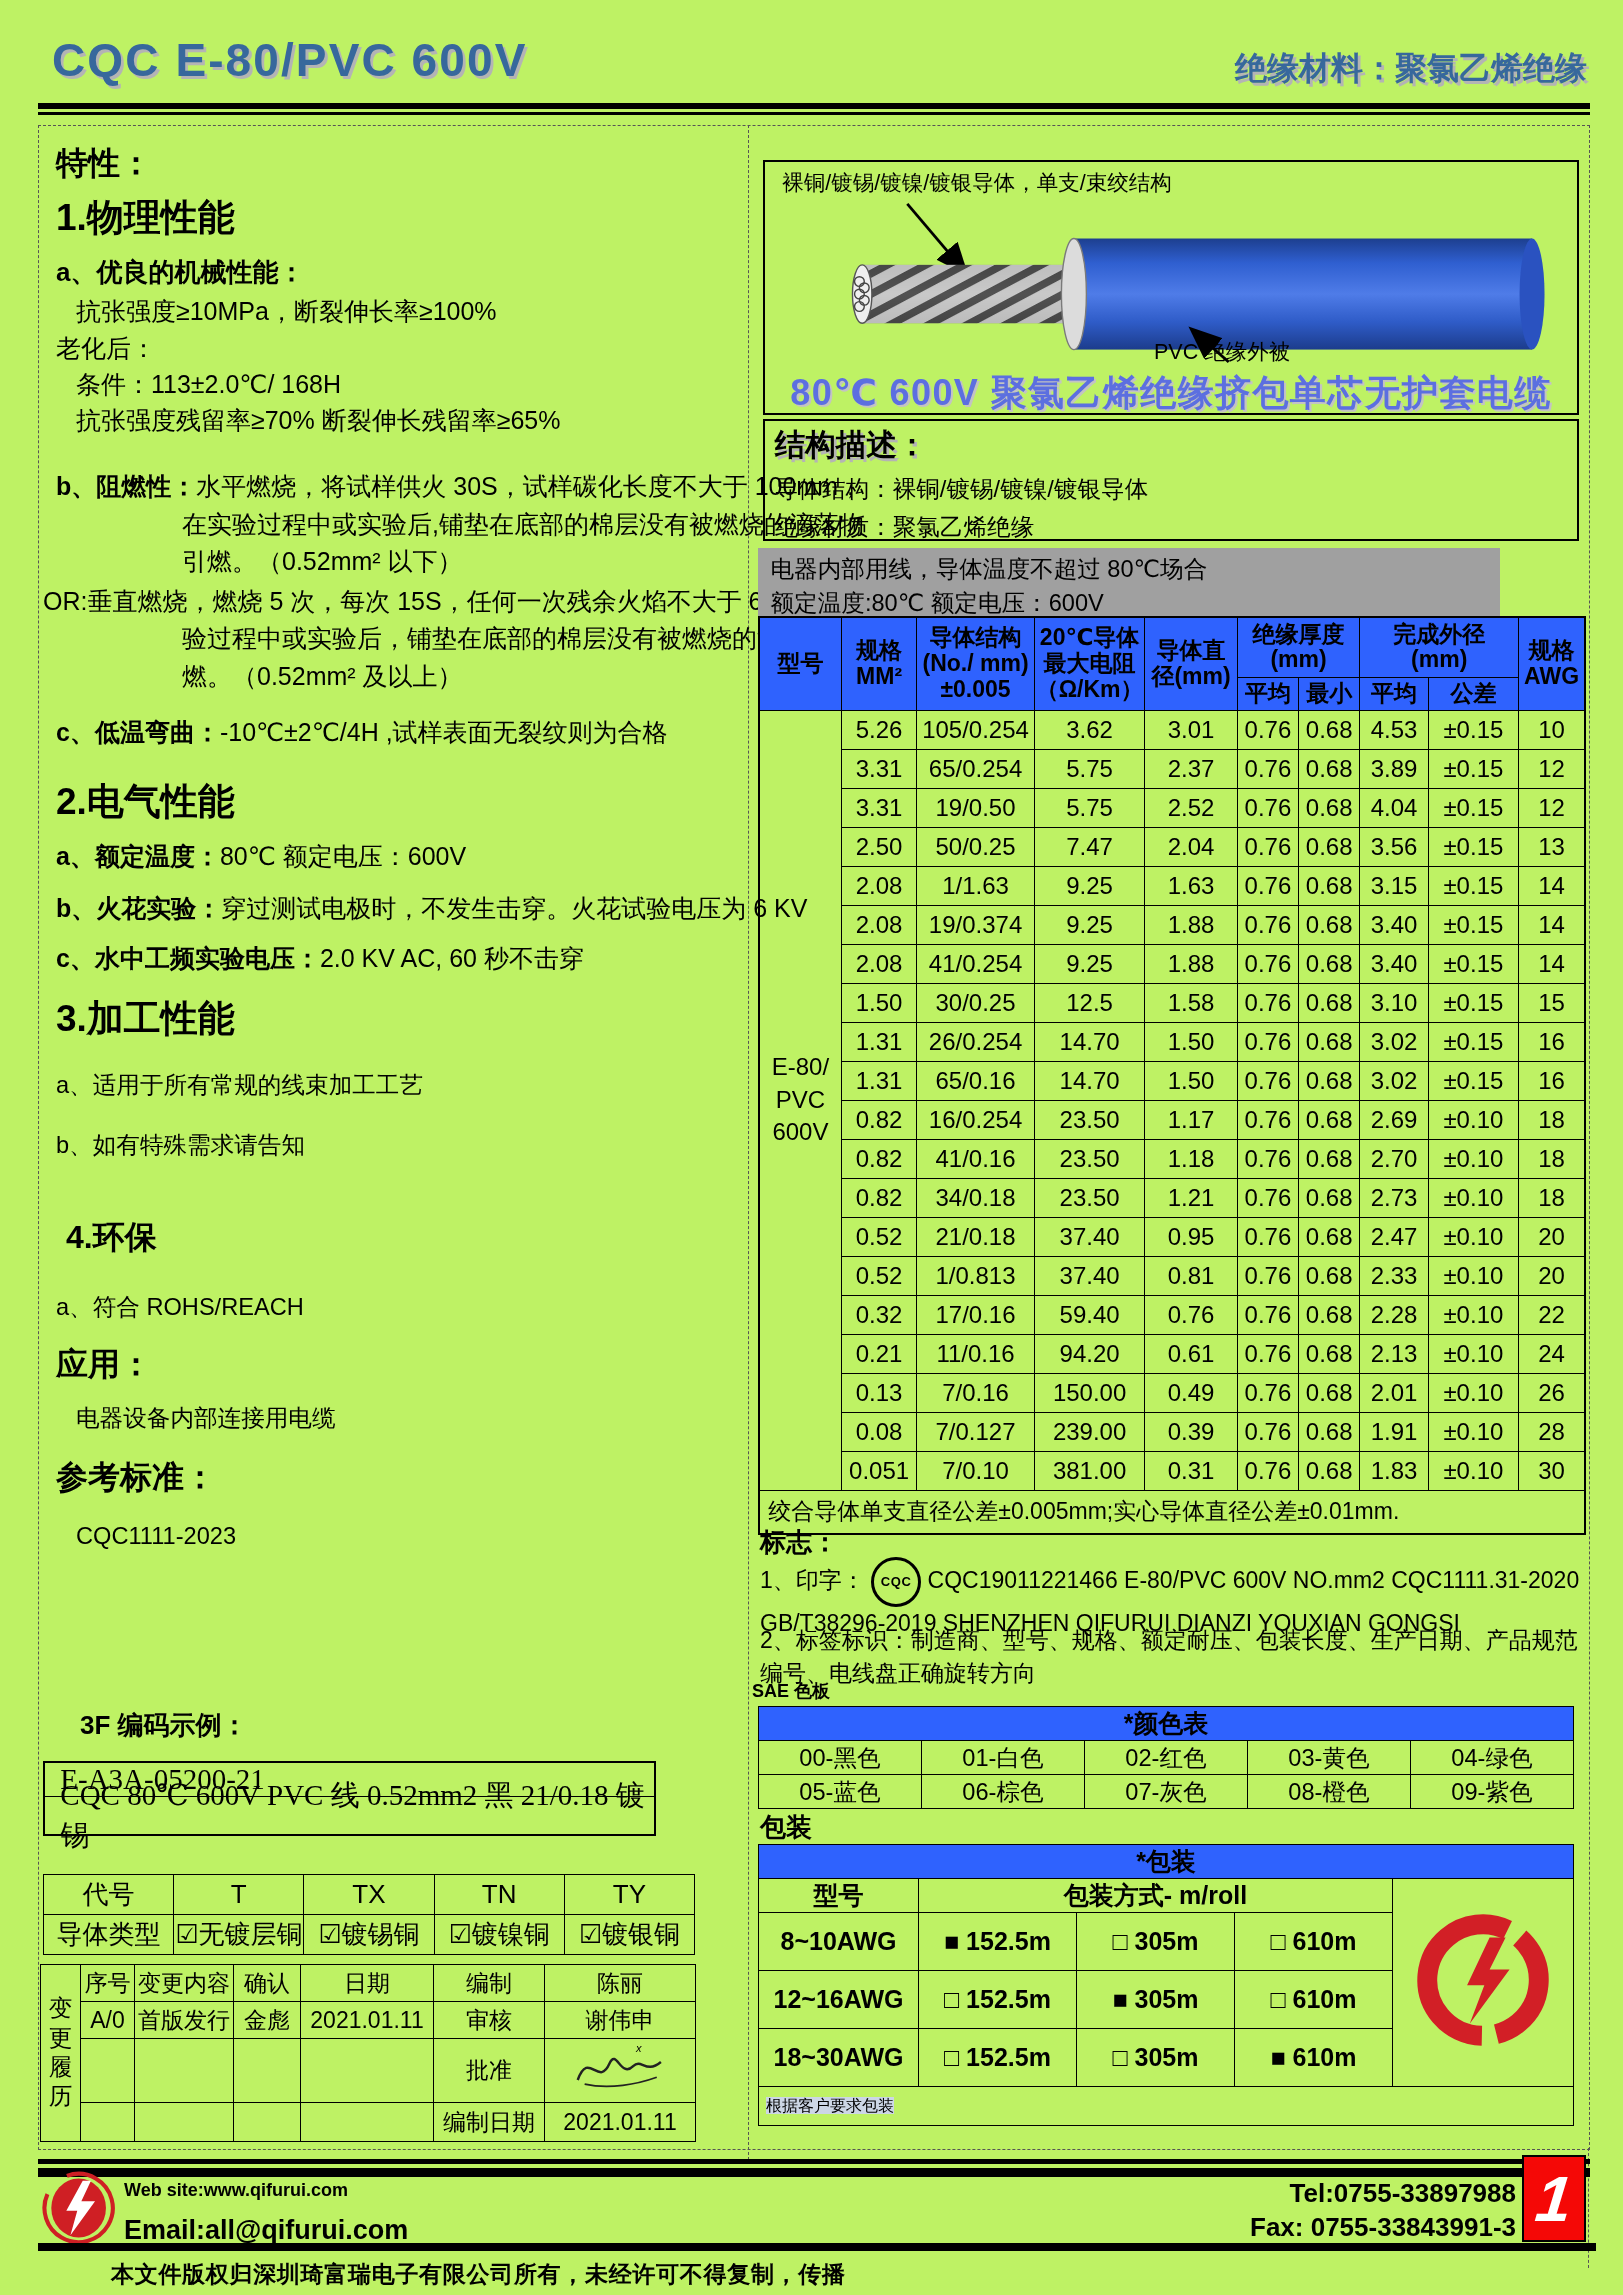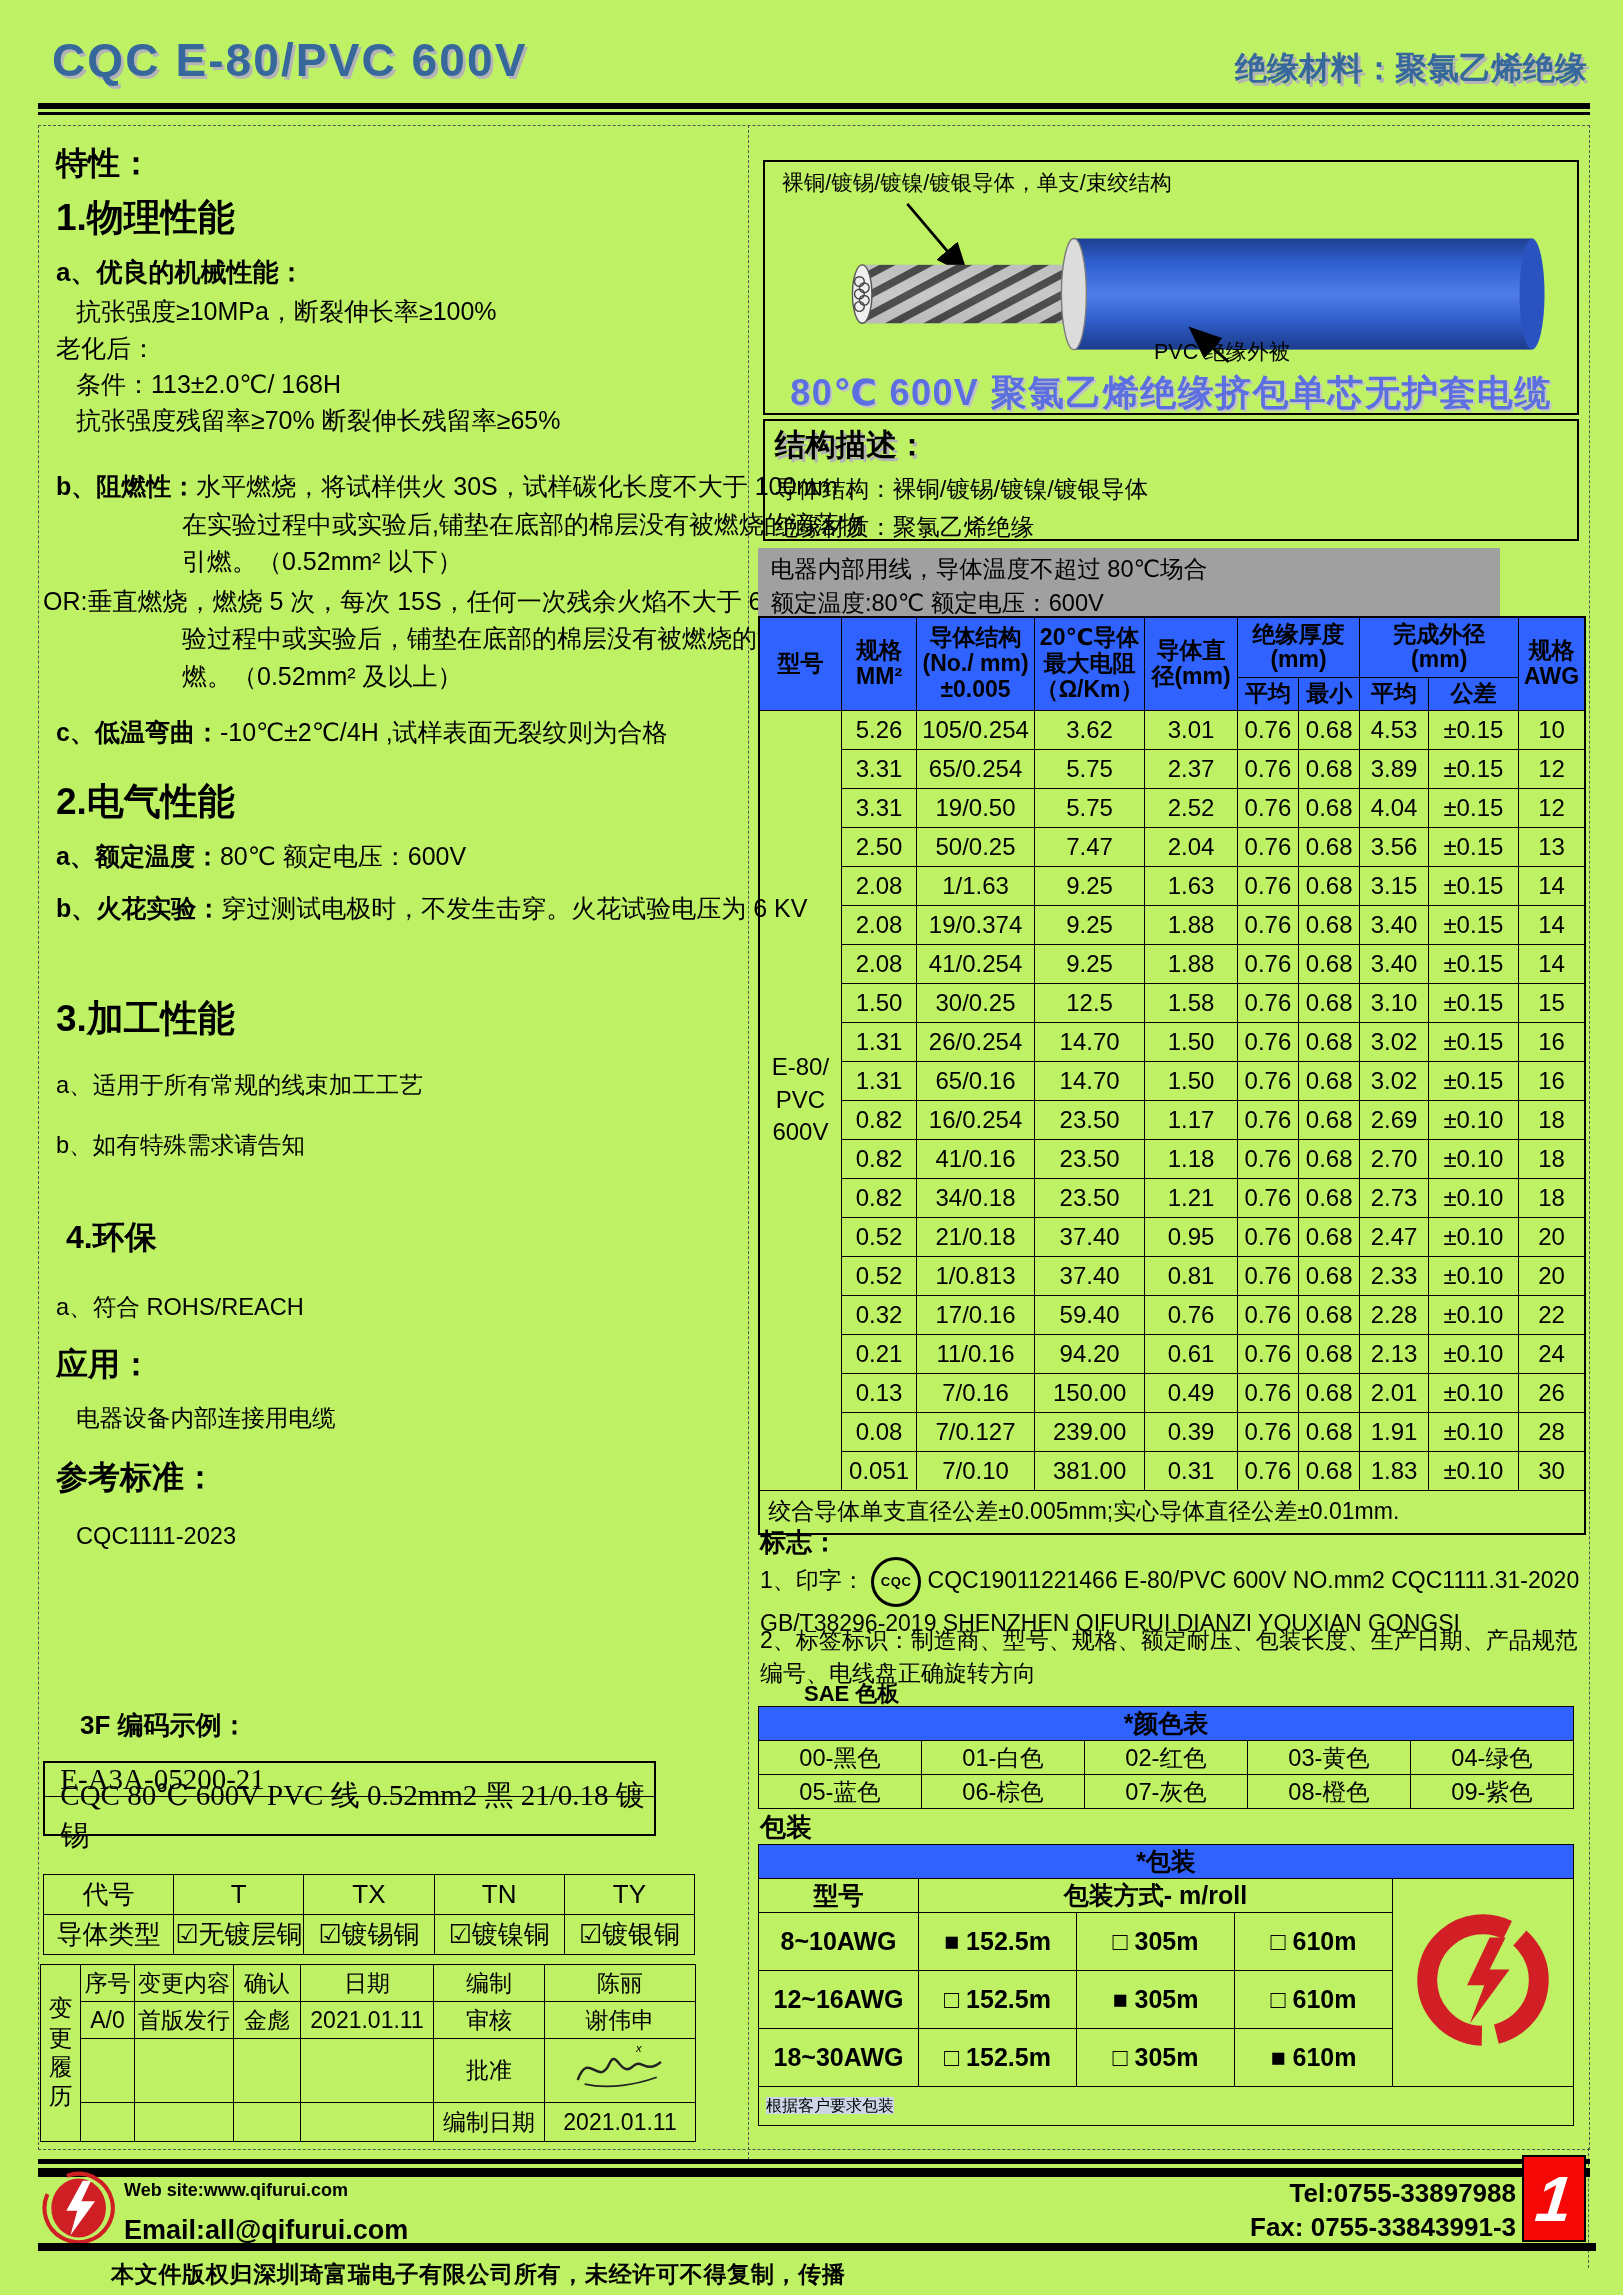--- a/index.html
+++ b/index.html
@@ -97,20 +97,23 @@
   <div class="abs t36" style="left:56px;top:716px;">
     <span class="b">c、低温弯曲：</span><span>-10℃±2℃/4H ,试样表面无裂纹则为合格</span>
   </div>
 
   <div class="abs h-major" style="left:56px;top:777px;">2.电气性能</div>
   <div class="abs t36" style="left:56px;top:840px;">
     <span class="b">a、额定温度：</span><span>80℃    额定电压：600V</span>
   </div>
   <div class="abs t36" style="left:56px;top:892px;">
     <span class="b">b、火花实验：</span><span>穿过测试电极时，不发生击穿。火花试验电压为 6 KV</span>
+  </div>
+  <div class="abs t36" style="left:56px;top:942px;">
+    <span class="b">c、水中工频实验电压：</span><span>2.0 KV AC, 60 秒不击穿</span>
   </div>
 
   <div class="abs h-major" style="left:56px;top:994px;">3.加工性能</div>
   <div class="abs t34" style="left:56px;top:1070px;">a、适用于所有常规的线束加工工艺</div>
   <div class="abs t34" style="left:56px;top:1130px;">b、如有特殊需求请告知</div>
 
   <div class="abs h-mid" style="left:66px;top:1216px;">4.环保</div>
   <div class="abs t34" style="left:56px;top:1292px;">a、符合 ROHS/REACH</div>
 
   <div class="abs h-mid" style="left:56px;top:1343px;">应用：</div>
@@ -555,21 +558,21 @@
     </tfoot>
   </table>
 
   <div class="abs b" style="left:760px;top:1525px;font-size:26px;">标志：</div>
   <div class="abs" style="left:760px;top:1557px;width:827px;font-size:23px;line-height:1.45;">
     <span>1、印字：</span>
     <span class="cqc-badge">CQC</span>
     <span>CQC19011221466 E-80/PVC 600V NO.mm2 CQC1111.31-2020 GB/T38296-2019 SHENZHEN QIFURUI DIANZI YOUXIAN GONGSI</span>
   </div>
   <div class="abs" style="left:760px;top:1624px;width:827px;font-size:23px;line-height:1.42;">2、标签标识：制造商、型号、规格、额定耐压、包装长度、生产日期、产品规范编号、电线盘正确旋转方向</div>
-  <div class="abs b" style="left:804px;top:1679px;font-size:22px;text-align:center;">SAE 色板</div>
+  <div class="abs b" style="left:752px;top:1679px;font-size:18px;text-align:center;">SAE 色板</div>
 
   <table class="abs ct" style="left:758px;top:1706px;width:815px;">
     <colgroup>
         <col style="width:163px">
         <col style="width:163px">
         <col style="width:163px">
         <col style="width:163px">
         <col style="width:163px">
       </colgroup>
     <thead>

